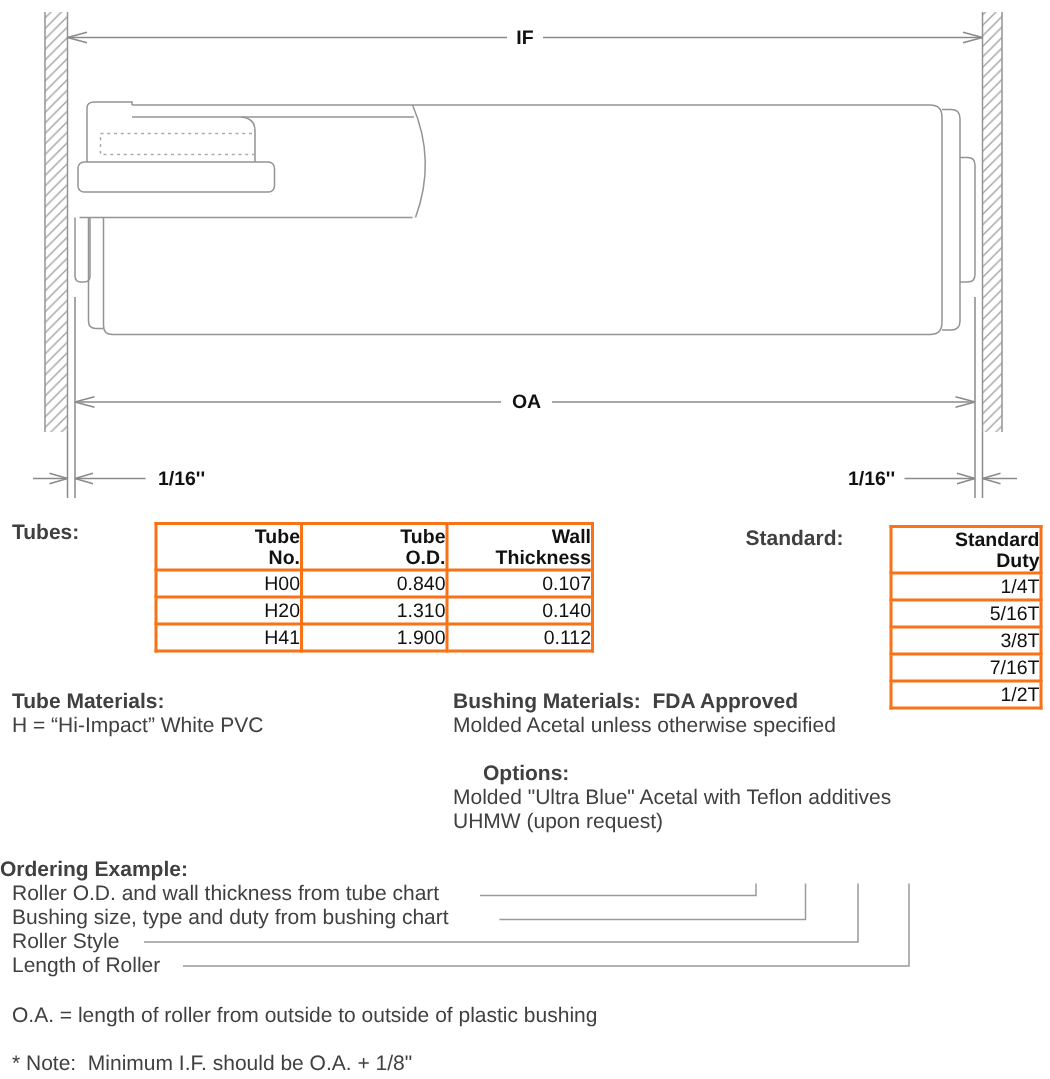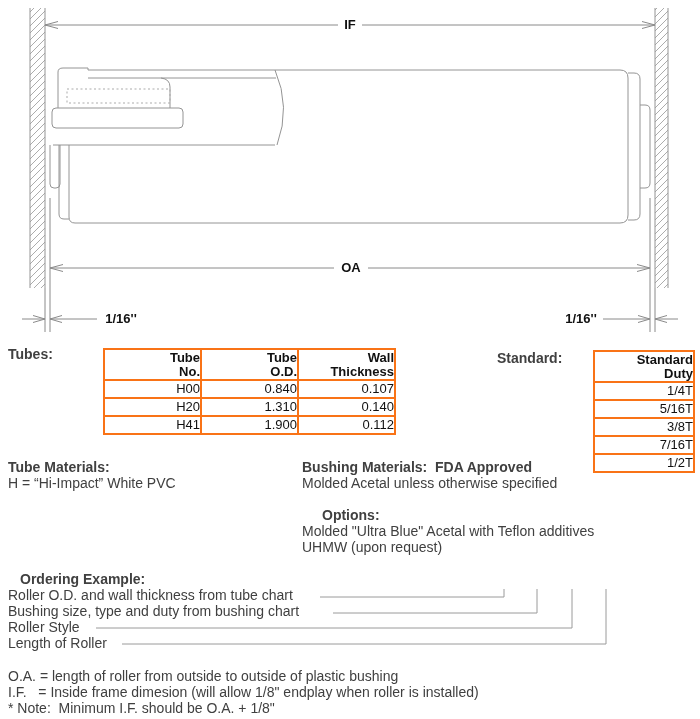--- a/index.html
+++ b/index.html
@@ -148,30 +148,29 @@
   <div class="t b" style="left:8px;top:460px;">Tube Materials:</div>
   <div class="t" style="left:8px;top:476px;">H = “Hi-Impact” White PVC</div>
 
   <div class="t b" style="left:302px;top:460px;">Bushing Materials:  FDA Approved</div>
   <div class="t" style="left:302px;top:476px;">Molded Acetal unless otherwise specified</div>
 
   <div class="t b" style="left:302px;top:508px;margin-left:20px;">Options:</div>
   <div class="t" style="left:302px;top:524px;">Molded "Ultra Blue" Acetal with Teflon additives</div>
   <div class="t" style="left:302px;top:540px;">UHMW (upon request)</div>
 
-  <div class="t b" style="left:20px;top:572px;">Ordering Example:</div>
+  <div class="t b" style="left:0;top:572px;">Ordering Example:</div>
   <div class="t" style="left:8px;top:588px;">Roller O.D. and wall thickness from tube chart</div>
   <div class="t" style="left:8px;top:604px;">Bushing size, type and duty from bushing chart</div>
   <div class="t" style="left:8px;top:620px;">Roller Style</div>
   <div class="t" style="left:8px;top:636px;">Length of Roller</div>
 
   <svg class="abs" style="left:0;top:585px;" width="700" height="70" viewBox="0 0 700 70">
     <path class="leaderline" d="M320,12 H504 V4"></path>
     <path class="leaderline" d="M333,28 H537 V4"></path>
     <path class="leaderline" d="M96,43 H572 V4"></path>
     <path class="leaderline" d="M122,59 H606 V4"></path>
   </svg>
 
   <div class="t" style="left:8px;top:669px;">O.A. = length of roller from outside to outside of plastic bushing</div>
-  <div class="t" style="left:8px;top:685px;">I.F.   = Inside frame dimesion (will allow 1/8" endplay when roller is installed)</div>
   <div class="t" style="left:8px;top:701px;">* Note:  Minimum I.F. should be O.A. + 1/8"</div>
 
 </div>
 
 </body></html>

